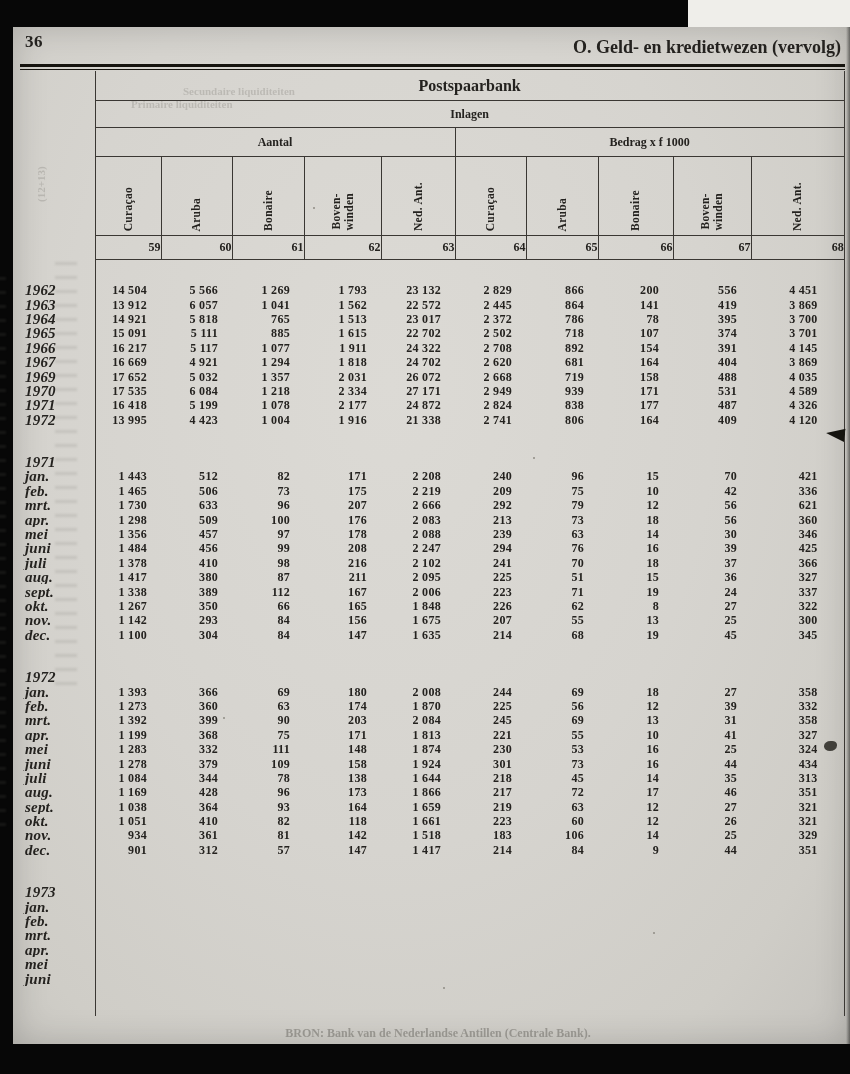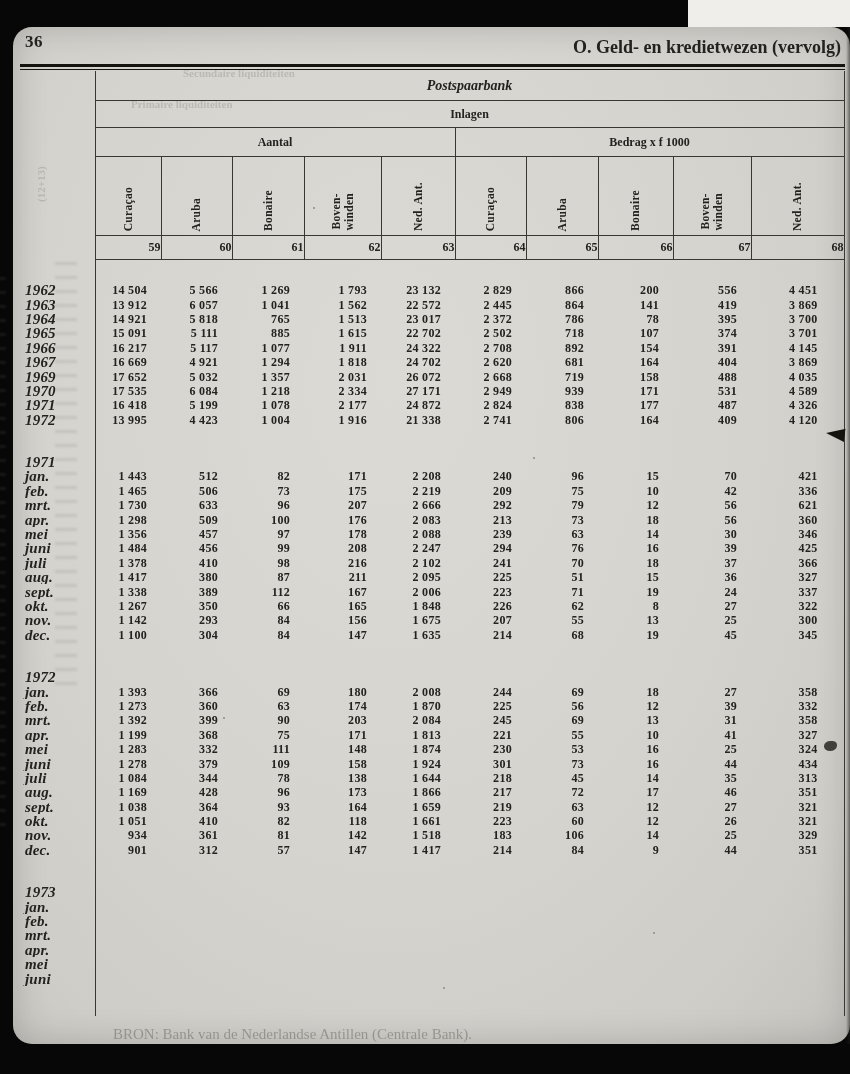--- a/index.html
+++ b/index.html
@@ -6,42 +6,41 @@
   body{
     width:850px;height:1074px;position:relative;overflow:hidden;
     background:#070707;
     font-family:"Liberation Serif","DejaVu Serif",serif;
     color:#24221f;
   }
   .page{
     position:absolute;left:13px;top:27px;width:837px;height:1017px;
     background:radial-gradient(ellipse at 45% 35%, #dcdad5 0%, #d6d4cf 50%, #cfcdc7 82%, #c5c3be 100%);
     box-shadow:inset 0 0 35px rgba(0,0,0,.18);
-    border-radius:19px;
   }
   .white-block{position:absolute;left:688px;top:0;width:162px;height:27px;background:#efeeea;}
   .edge-r{position:absolute;right:0;top:27px;width:4px;height:1017px;background:linear-gradient(to left,rgba(30,30,28,.55),rgba(0,0,0,0));}
 
   .pagenum{position:absolute;left:12px;top:5px;font-size:17px;font-weight:bold;letter-spacing:.5px;}
   .htitle{position:absolute;right:9px;top:10px;font-size:18px;font-weight:bold;}
   .rule{position:absolute;left:7px;top:37px;width:825px;height:2px;border-top:3px solid #16140f;border-bottom:1px solid #16140f;}
 
   :root{--ln:#3a3733;}
   table.tbl{
     position:absolute;left:8px;top:44px;width:823px;
     border-collapse:collapse;table-layout:fixed;
   }
   .tbl td{padding:0;font-size:12px;overflow:hidden;}
   .bl{border-left:1px solid var(--ln);}
   .br{border-right:1px solid var(--ln);}
   .bb{border-bottom:1px solid var(--ln);}
   .c{text-align:center;}
   .lblh{border:none;}
 
-  tr.r-title td{height:29px;font-weight:bold;font-size:14px;font-style:italic;}
+  tr.r-title td{height:29px;font-weight:bold;font-size:16px;}
   tr.r-sub td{height:26px;font-weight:bold;font-size:12px;}
   tr.r-grp td{height:28px;}
   .grp{font-weight:bold;font-size:12px;}
   .rotcell{height:78px;vertical-align:bottom;text-align:center;padding-bottom:5px;border-left:1px solid var(--ln);}
   .rot{
     display:inline-block;writing-mode:vertical-rl;transform:rotate(180deg);
     white-space:pre-line;font-weight:bold;font-size:11.5px;line-height:13px;
     letter-spacing:.3px;max-height:72px;
   }
   .colnum{height:23px;text-align:right;font-weight:bold;font-size:12px;border-left:1px solid var(--ln);}
@@ -52,22 +51,22 @@
   tbody td.num:last-child{padding-right:26px;}
   tr.g0 td{height:23px;}
   tr.sp td{height:28px;}
   tr.tail td{height:30px;}
 
   
   .bleed{position:absolute;color:#7d7a74;pointer-events:none;}
   .frag{position:absolute;opacity:.30;filter:blur(.5px);font-size:11px;font-weight:bold;white-space:nowrap;}
   .frag-rot{transform:rotate(-90deg);transform-origin:left top;}
   .source-line{
-    position:absolute;left:100px;top:999px;width:650px;
-    font-size:15px;font-weight:normal;color:#6f6d67;opacity:.55;filter:blur(.4px);white-space:nowrap;
+    position:absolute;left:100px;top:999px;width:650px;text-align:center;
+    font-size:12px;font-weight:bold;color:#6f6d67;opacity:.55;filter:blur(.4px);white-space:nowrap;
   }
   .smudge{position:absolute;background:repeating-linear-gradient(to bottom,rgba(115,112,105,.16) 0 3px,rgba(0,0,0,0) 3px 14px);filter:blur(1px);}
   .artifact-1{
     position:absolute;left:813px;top:399px;width:19px;height:16px;background:#15140f;
     clip-path:polygon(100% 8%,100% 92%,0 52%);transform:rotate(8deg);filter:blur(.4px);
   }
   .artifact-2{
     position:absolute;left:811px;top:714px;width:13px;height:10px;background:#2a2823;
     border-radius:55% 40% 60% 50%;opacity:.85;filter:blur(.5px);
   }
@@ -76,21 +75,21 @@
 </head>
 <body>
 
 <div class="page">
 
   <div class="pagenum">36</div>
   <div class="htitle">O.  Geld- en kredietwezen (vervolg)</div>
   <div class="rule"></div>
 
   <div class="bleed">
-    <div class="frag" style="left:170px;top:40px;">Secundaire liquiditeiten</div>
+    <div class="frag" style="left:170px;top:58px;">Secundaire liquiditeiten</div>
     <div class="frag" style="left:118px;top:71px;">Primaire liquiditeiten</div>
     <div class="frag frag-rot" style="left:22px;top:175px;">(12+13)</div>
     <div class="smudge" style="left:42px;top:235px;width:22px;height:430px;"></div>
     <div class="smudge" style="right:7px;top:250px;width:24px;height:560px;"></div>
   </div>
 
   <table class="tbl">
     <colgroup>
       <col style="width:74px">
         <col style="width:66px">

